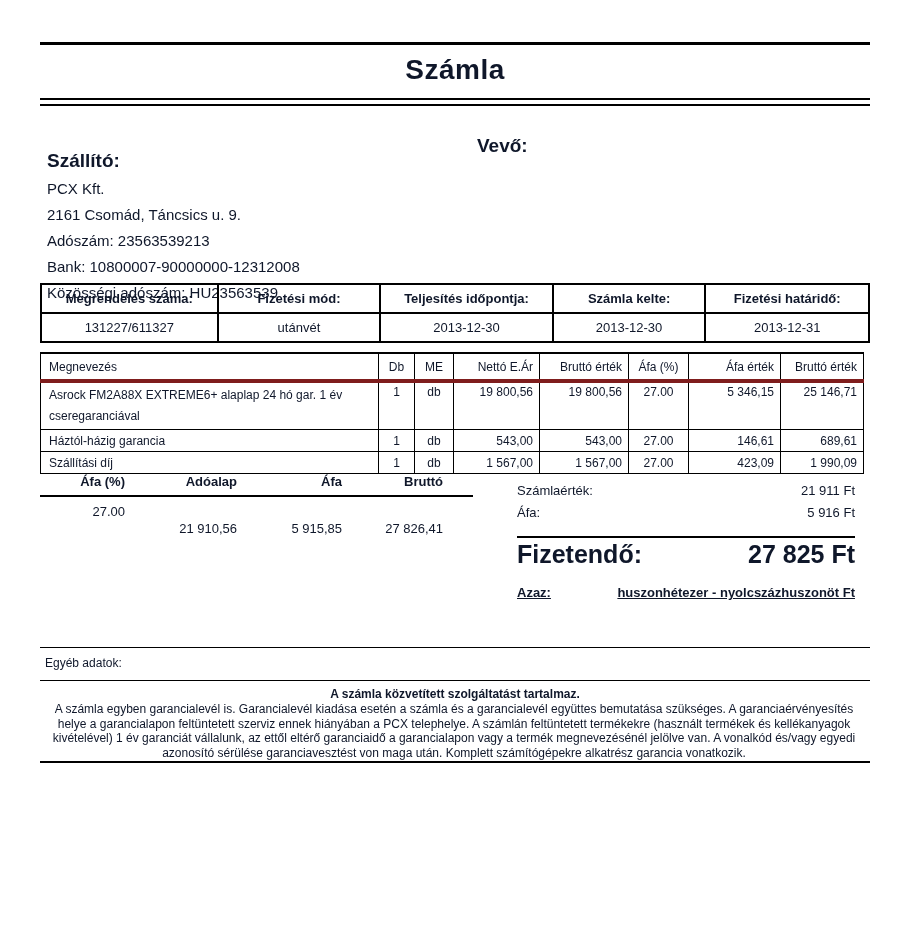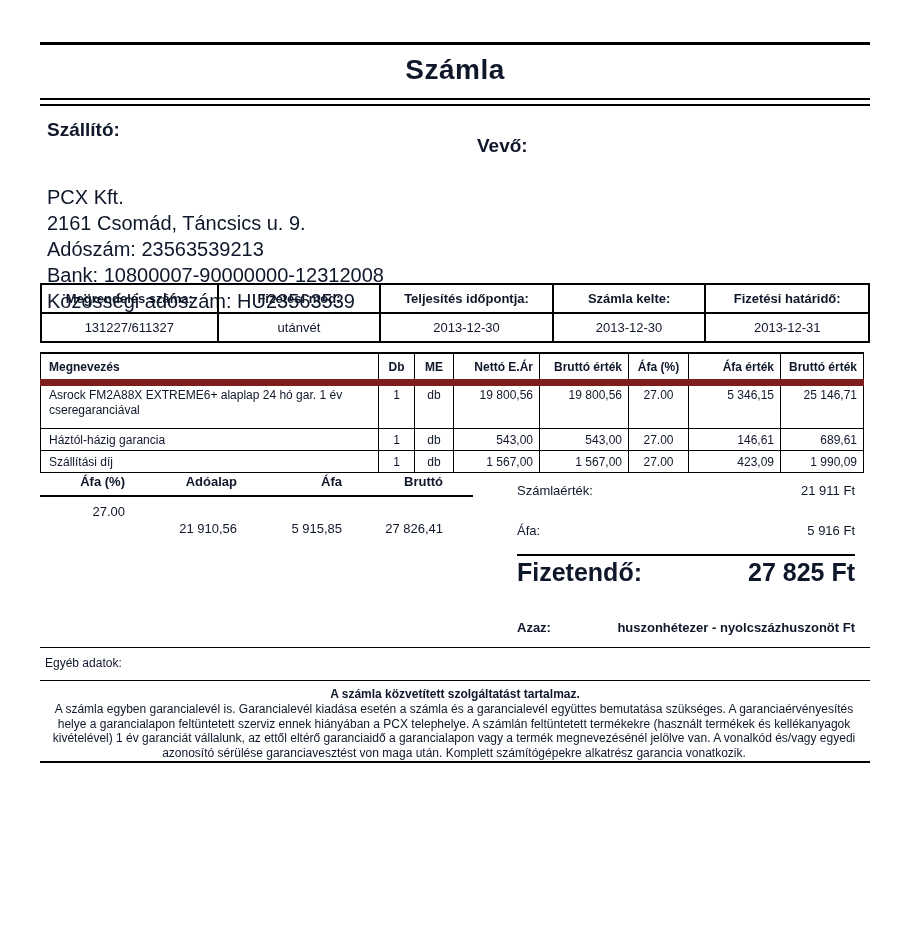--- a/index.html
+++ b/index.html
@@ -12,59 +12,59 @@
   .rule-top { left:40px; top:42px; width:830px; height:3px; }
   .rule-double { left:40px; top:98px; width:830px; height:4px;
     border-top:2px solid #000; border-bottom:2px solid #000; background:transparent; }
   .doc-title { left:40px; top:54px; width:830px; text-align:center;
     font-size:28px; font-weight:bold; letter-spacing:0.5px; }
   .header-right { top:52px; right:37px; text-align:right; font-size:15px; }
   .header-right .serial-value { margin-left:5px; }
   .copy-type { font-weight:bold; margin-top:7px; }
 
   .party-label { font-size:19px; font-weight:bold; }
-  .supplier-label { left:47px; top:119px; }
+  .supplier-label { left:47px; top:150px; }
   .buyer-label { left:477px; top:135px; }
-  .supplier-block { left:47px; top:184px; font-size:20px; line-height:26px; }
+  .supplier-block { left:47px; top:176px; font-size:15px; line-height:26px; }
 
   table { border-collapse:collapse; }
   .info-table { left:40px; top:283px; width:830px; }
   .info-table th, .info-table td {
     border:2px solid #000; text-align:center; font-size:13px; height:27px; padding:0 4px;
   }
   .info-table th { font-weight:bold; }
 
   .items-table { left:40px; top:352px; width:823px; table-layout:fixed; }
   .items-table th, .items-table td { border:1px solid #000; font-size:12px; padding:2px 6px; }
-  .items-table thead th { font-weight:bold; height:21px; border-top:2px solid #000; border-bottom:7px solid #7f1d1d; }
+  .items-table thead th { font-weight:normal; height:21px; border-top:2px solid #000; border-bottom:4px solid #7f1d1d; }
   .items-table .c-name { text-align:left; padding-left:8px; }
   .items-table .c-mid { text-align:center; }
   .items-table .c-num { text-align:right; }
   .items-table tbody tr.tall td { height:38px; vertical-align:top; }
-  .items-table tbody tr.tall .c-name { line-height:15px;margin-top:37px; }
+  .items-table tbody tr.tall .c-name { line-height:21px;margin-top:37px; }
   .items-table tbody tr.short td { height:17px; }
 
   .vat-summary { left:40px; top:474px; width:433px; font-size:13px; }
   .vat-summary .vrow { display:flex; }
   .vat-summary .vcell { text-align:right; }
   .vat-summary .w1 { width:85px; }
   .vat-summary .w2 { width:112px; }
   .vat-summary .w3 { width:105px; }
   .vat-summary .w4 { width:101px; }
   .vat-summary .vhead { font-weight:bold; padding-bottom:6px; }
   .vat-summary .vline { height:2px; background:#000; width:433px; }
   .vat-summary .vrate { margin-top:7px; }
   .vat-summary .vvals { margin-top:2px; }
 
   .totals { left:517px; top:483px; width:338px; }
   .trow { display:flex; justify-content:space-between; font-size:13px; }
-  .trow-vat { margin-top:25px; }
+  .trow-vat { margin-top:7px; }
   .totals .tline { height:2px; background:#000; margin-top:16px; }
   .trow-payable { font-size:25px; font-weight:bold; margin-top:2px; }
-  .trow-words { font-weight:bold; margin-top:33px; }
+  .trow-words { font-weight:bold; margin-top:16px;text-decoration:underline; }
 
   .line-1 { left:40px; top:647px; width:830px; height:1px; }
   .other-data { left:45px; top:656px; font-size:12px; }
   .line-2 { left:40px; top:680px; width:830px; height:1px; }
   .notice { left:40px; top:687px; width:830px; text-align:center; font-size:12px; font-weight:bold; }
   .warranty { left:50px; top:702px; width:808px; text-align:center; font-size:12px; line-height:14.5px; }
   .line-3 { left:40px; top:761px; width:830px; height:2px; }
 </style>
 </head>
 <body>

